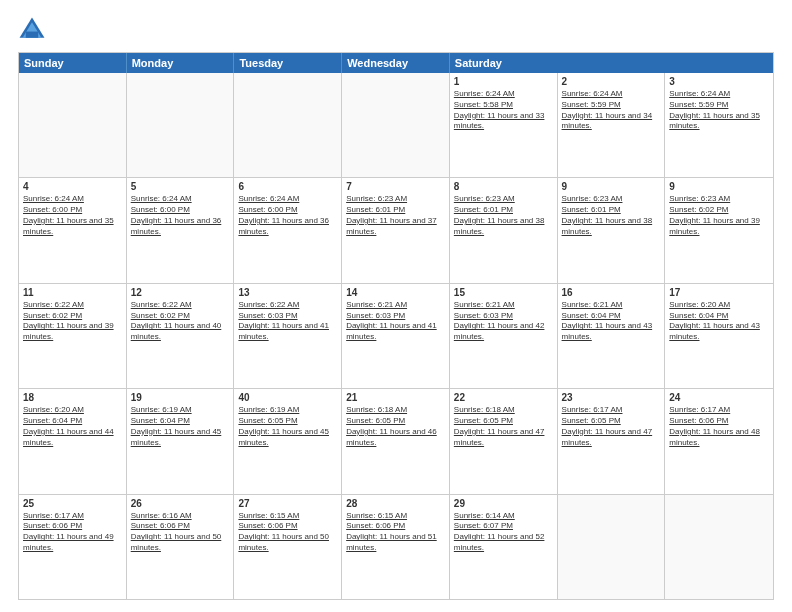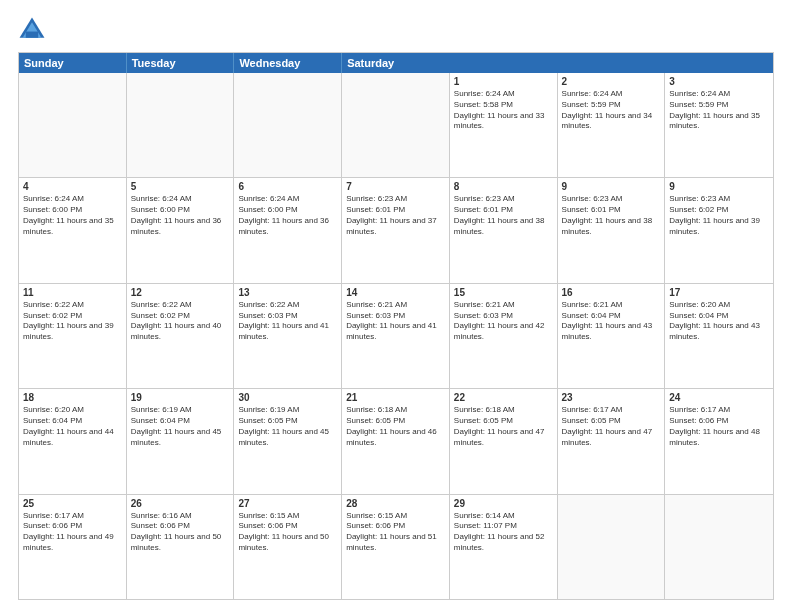--- a/index.html
+++ b/index.html
@@ -108,20 +108,21 @@
     .day-num {
       font-size: 10px;
       font-weight: bold;
       margin-bottom: 2px;
       display: block;
     }
     .day-info {
       font-size: 8px;
       color: #333;
       line-height: 1.35;
+      text-decoration: underline;
     }
   </style>
 </head>
 <body>
 
 <div class="page">
   <div class="header">
     <div class="logo">
       <svg class="logo-icon" viewBox="0 0 36 36" xmlns="http://www.w3.org/2000/svg">
         <polygon points="18,2 34,28 2,28" fill="#2a6db5"></polygon>
@@ -135,20 +136,21 @@
     </div>
     <div class="title-block">
       <div class="main-title"></div>
       <div class="sub-title"></div>
     </div>
   </div>
 
   <div class="calendar">
     <div class="cal-header-row" id="cal-header">
         <div class="cal-header-cell">Sunday</div>
+        <div class="cal-header-cell">Monday</div>
         <div class="cal-header-cell">Tuesday</div>
         <div class="cal-header-cell">Wednesday</div>
         <div class="cal-header-cell">Saturday</div>
       </div>
     <div class="cal-body" id="cal-body">
         <div class="cal-row">
           <div class="cal-cell empty"></div>
           <div class="cal-cell empty"></div>
           <div class="cal-cell empty"></div>
           <div class="cal-cell empty"></div>
@@ -266,21 +268,21 @@
 Sunset: 6:04 PM
 Daylight: 11 hours and 44 minutes.</div>
           </div>
           <div class="cal-cell">
             <span class="day-num">19</span>
             <div class="day-info" style="white-space: pre-line;">Sunrise: 6:19 AM
 Sunset: 6:04 PM
 Daylight: 11 hours and 45 minutes.</div>
           </div>
           <div class="cal-cell">
-            <span class="day-num">30</span>
+            <span class="day-num">40</span>
             <div class="day-info" style="white-space: pre-line;">Sunrise: 6:19 AM
 Sunset: 6:05 PM
 Daylight: 11 hours and 45 minutes.</div>
           </div>
           <div class="cal-cell">
             <span class="day-num">21</span>
             <div class="day-info" style="white-space: pre-line;">Sunrise: 6:18 AM
 Sunset: 6:05 PM
 Daylight: 11 hours and 46 minutes.</div>
           </div>
@@ -324,21 +326,21 @@
           </div>
           <div class="cal-cell">
             <span class="day-num">28</span>
             <div class="day-info" style="white-space: pre-line;">Sunrise: 6:15 AM
 Sunset: 6:06 PM
 Daylight: 11 hours and 51 minutes.</div>
           </div>
           <div class="cal-cell">
             <span class="day-num">29</span>
             <div class="day-info" style="white-space: pre-line;">Sunrise: 6:14 AM
-Sunset: 11:07 PM
+Sunset: 6:07 PM
 Daylight: 11 hours and 52 minutes.</div>
           </div>
           <div class="cal-cell empty"></div>
           <div class="cal-cell empty"></div>
         </div>
       </div>
   </div>
 </div>
 
 </body></html>

